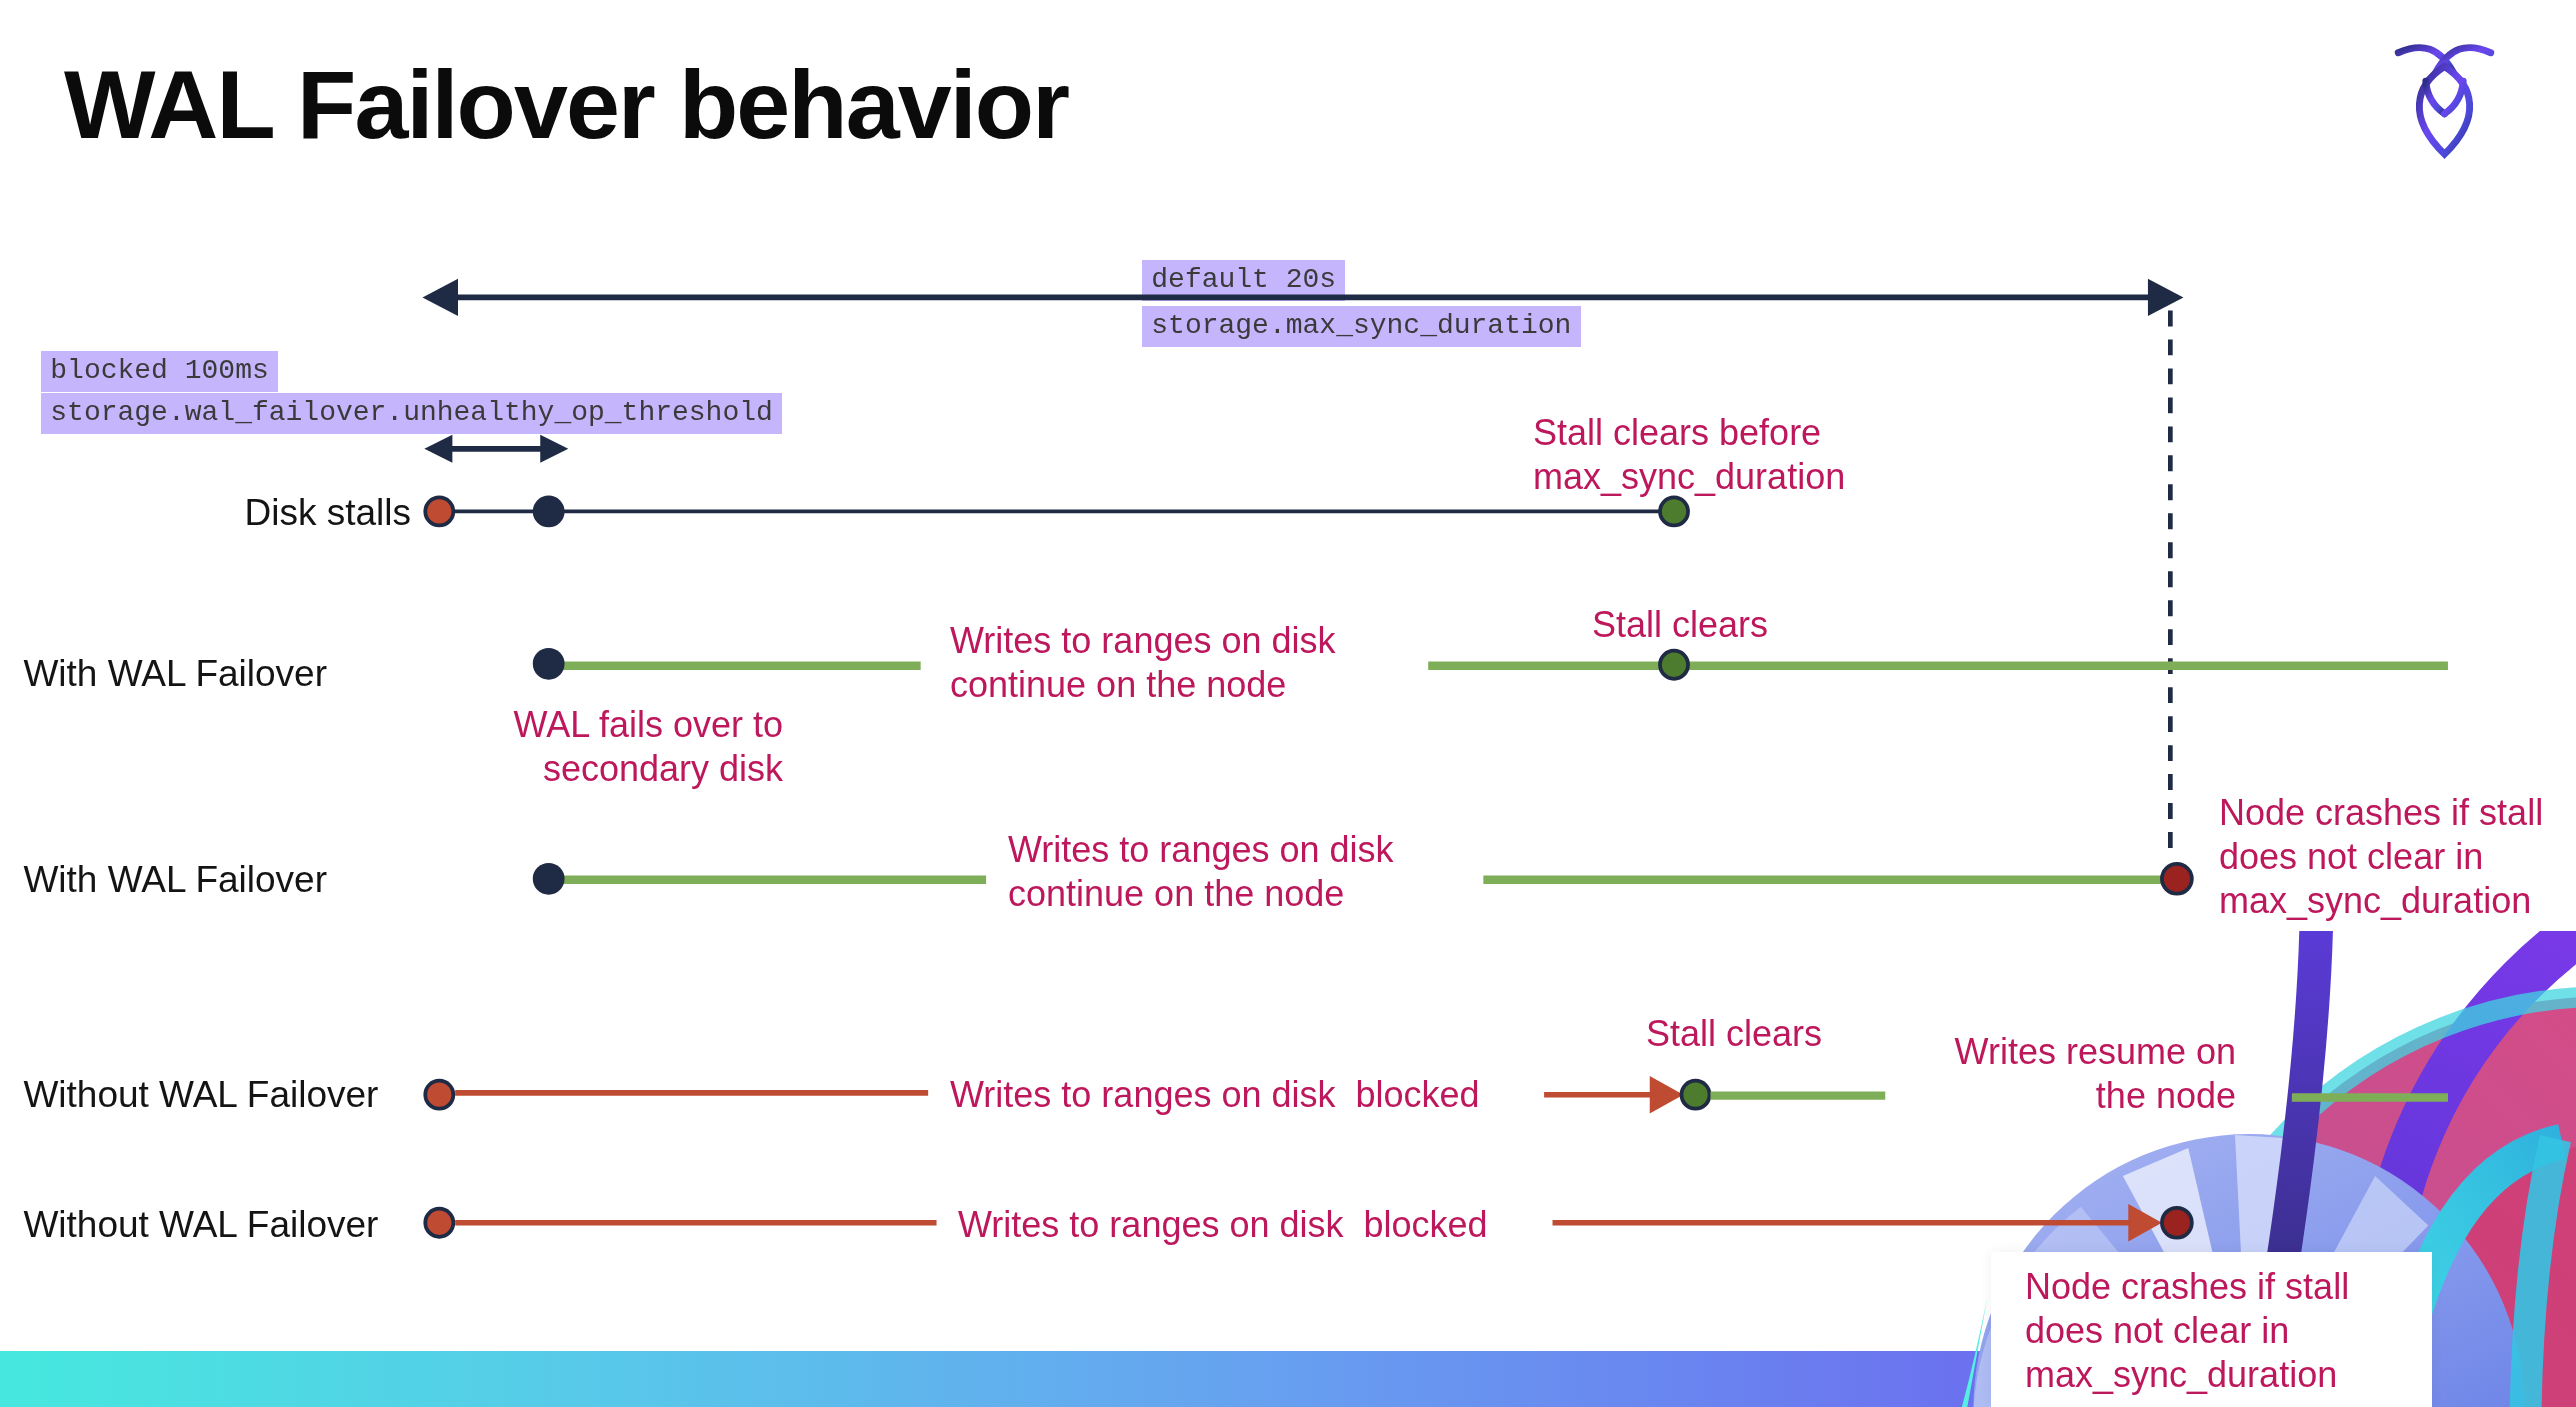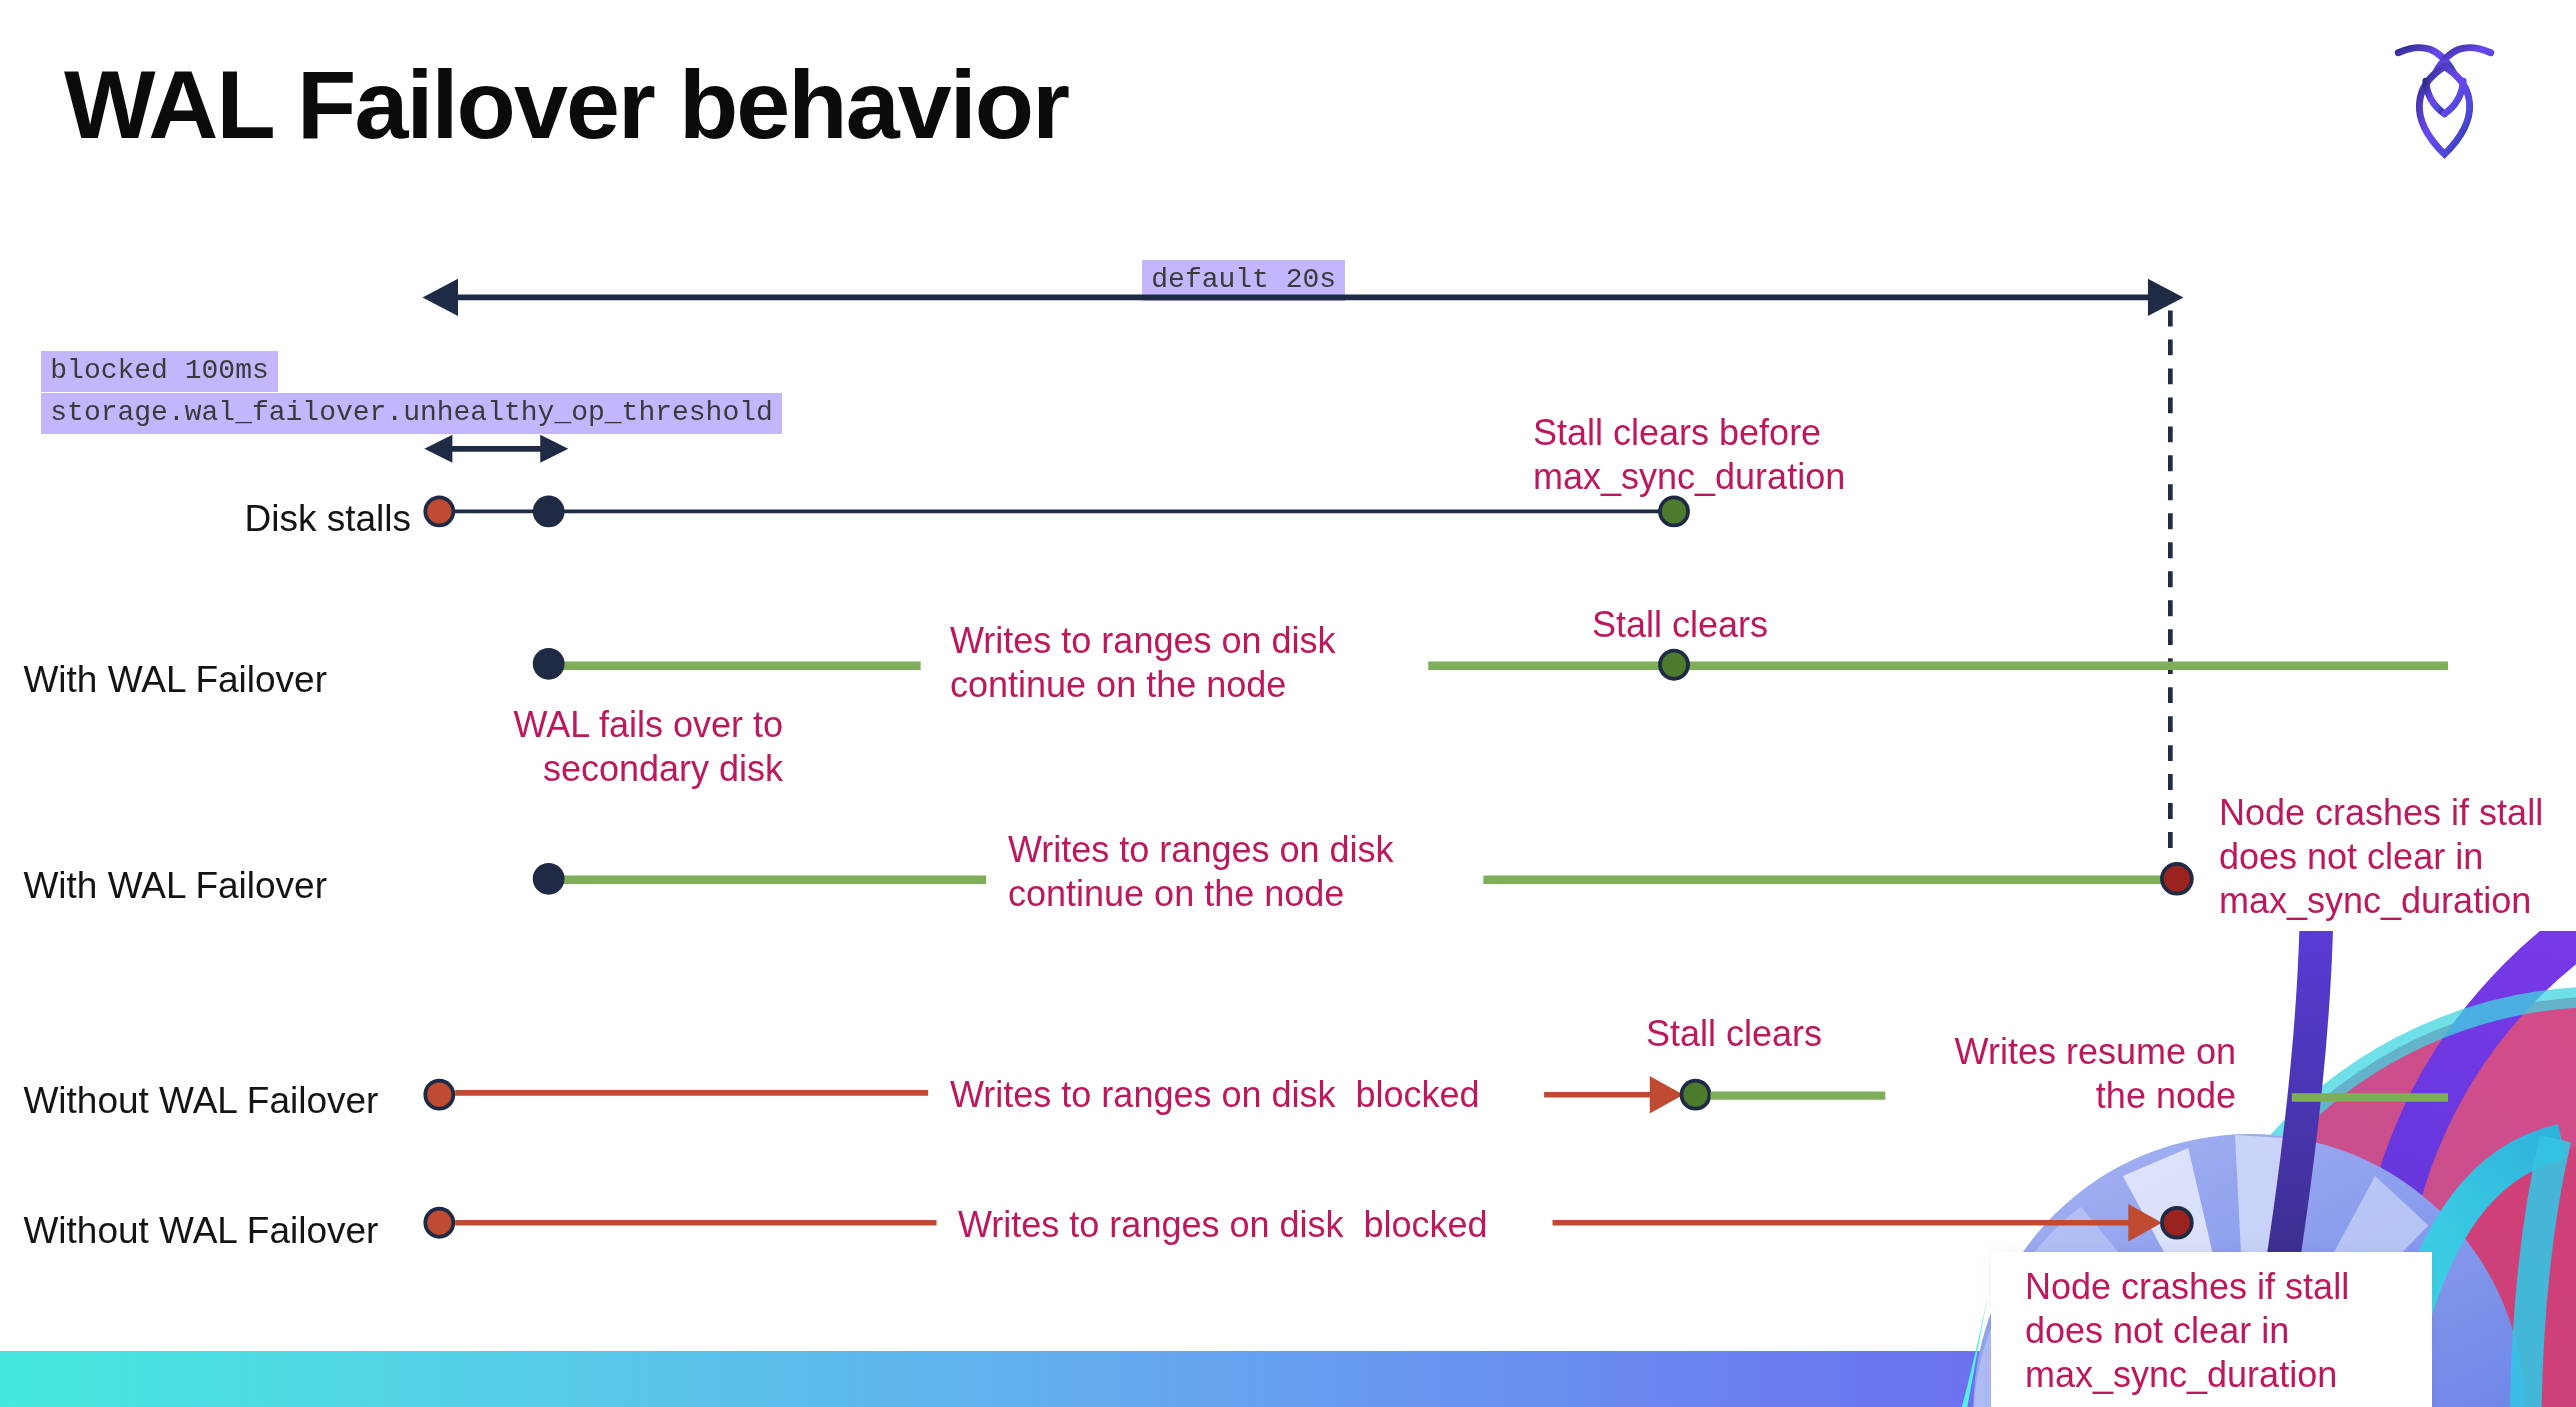--- a/index.html
+++ b/index.html
@@ -7,21 +7,21 @@
     position:relative;width:2576px;height:1408px;overflow:hidden;background:#ffffff;
     font-family:"Liberation Sans",sans-serif;color:#141414;
   }
   .title{
     position:absolute;left:64px;top:49px;font-size:97px;font-weight:700;
     letter-spacing:-1.9px;color:#0b0b0b;white-space:nowrap;
   }
   .logo{position:absolute;left:2393px;top:37px;width:103px;height:123px;}
   .lbl{position:absolute;font-size:36px;line-height:44px;color:#be185d;white-space:pre-wrap;}
   .lbl.center{text-align:right;}
-  .rowlbl{position:absolute;font-size:37px;line-height:45px;color:#141414;white-space:nowrap;margin-top:6px;}
+  .rowlbl{position:absolute;font-size:37px;line-height:45px;color:#141414;white-space:nowrap;}
   .code{
     position:absolute;font-family:"Liberation Mono","DejaVu Sans Mono",monospace;
     font-size:28px;line-height:32px;color:#3a3a3a;white-space:nowrap;
   }
   .code .chip{background:#c4b5fd;padding:3.7px 9.3px 5.6px 9.3px;display:inline-block;}
   .layer{position:absolute;left:0;top:0;width:2576px;height:1408px;}
   .bottom-bar{
     position:absolute;left:0;top:1351px;width:2576px;height:57px;z-index:1;
     background:linear-gradient(90deg,#46e8de 0%,#59c6ea 25%,#679ff0 50%,#6b74ef 75%,#713df2 100%);
   }
@@ -100,20 +100,21 @@
       <path d="M 3 16 C 28 5 45 11 59 36"></path>
       <path d="M 97 16 C 72 5 55 11 41 36"></path>
       <path d="M 50 30 C 80 49 88 82 50 119 C 12 82 20 49 50 30 Z"></path>
       <path d="M 50 117 L 50 76"></path>
       <path d="M 50 78 C 37 69 32 58 31 45"></path>
       <path d="M 50 78 C 63 69 68 58 69 45"></path>
     </g>
   </svg>
 
   <div class="code" style="left:1142px;top:260px;"><span class="chip">default 20s</span></div>
+  <div class="code" style="left:1142px;top:306px;"><span class="chip">storage.max_sync_duration</span></div>
   <div class="code" style="left:41px;top:351px;"><span class="chip">blocked 100ms</span></div>
   <div class="code" style="left:41px;top:393px;"><span class="chip">storage.wal_failover.unhealthy_op_threshold</span></div>
 
   <svg class="layer diagram" viewBox="0 0 2756 1506">
 
     <line x1="2322" y1="332" x2="2322" y2="916" stroke="#1f2a44" stroke-width="5" stroke-dasharray="17 14"></line>
 
     <line x1="484" y1="318" x2="2304" y2="318" stroke="#1f2a44" stroke-width="6"></line>
     <polygon points="452,318 490,298 490,338" fill="#1f2a44"></polygon>
     <polygon points="2336,318 2298,298 2298,338" fill="#1f2a44"></polygon>

